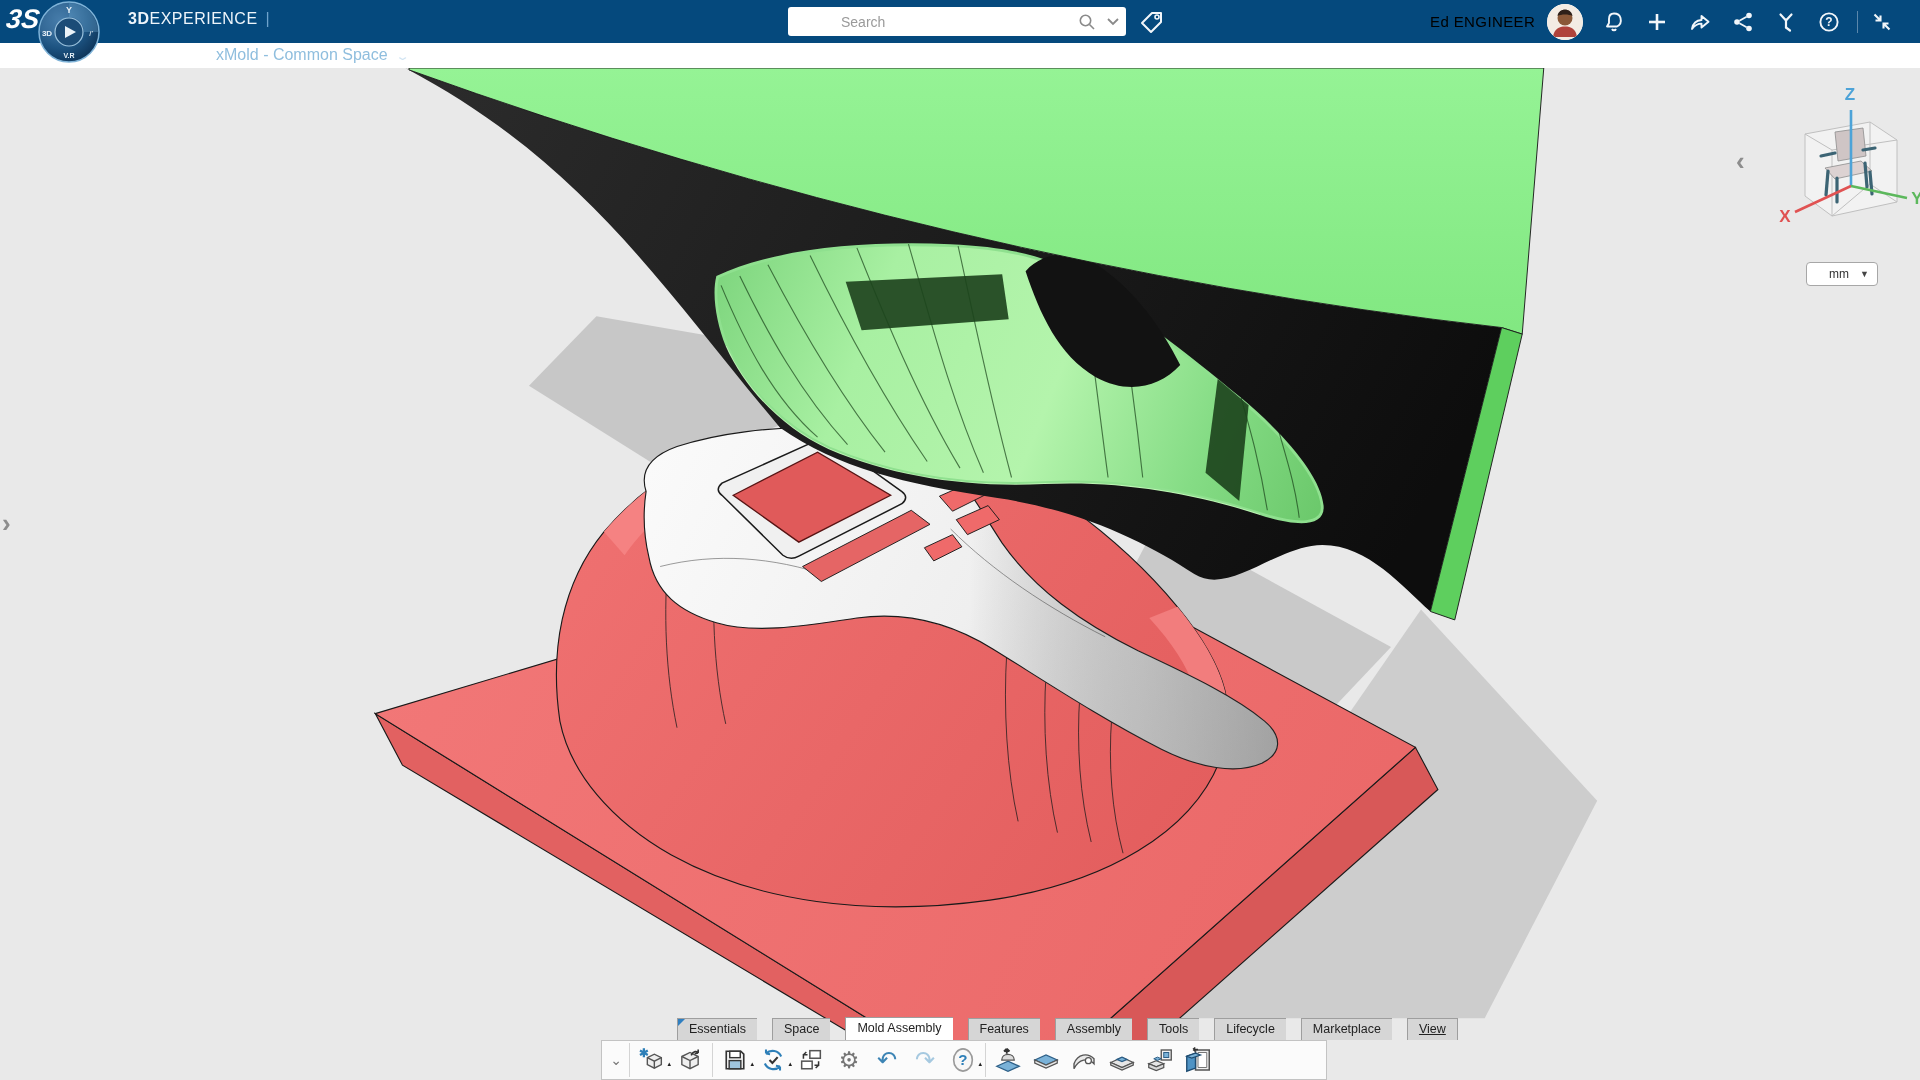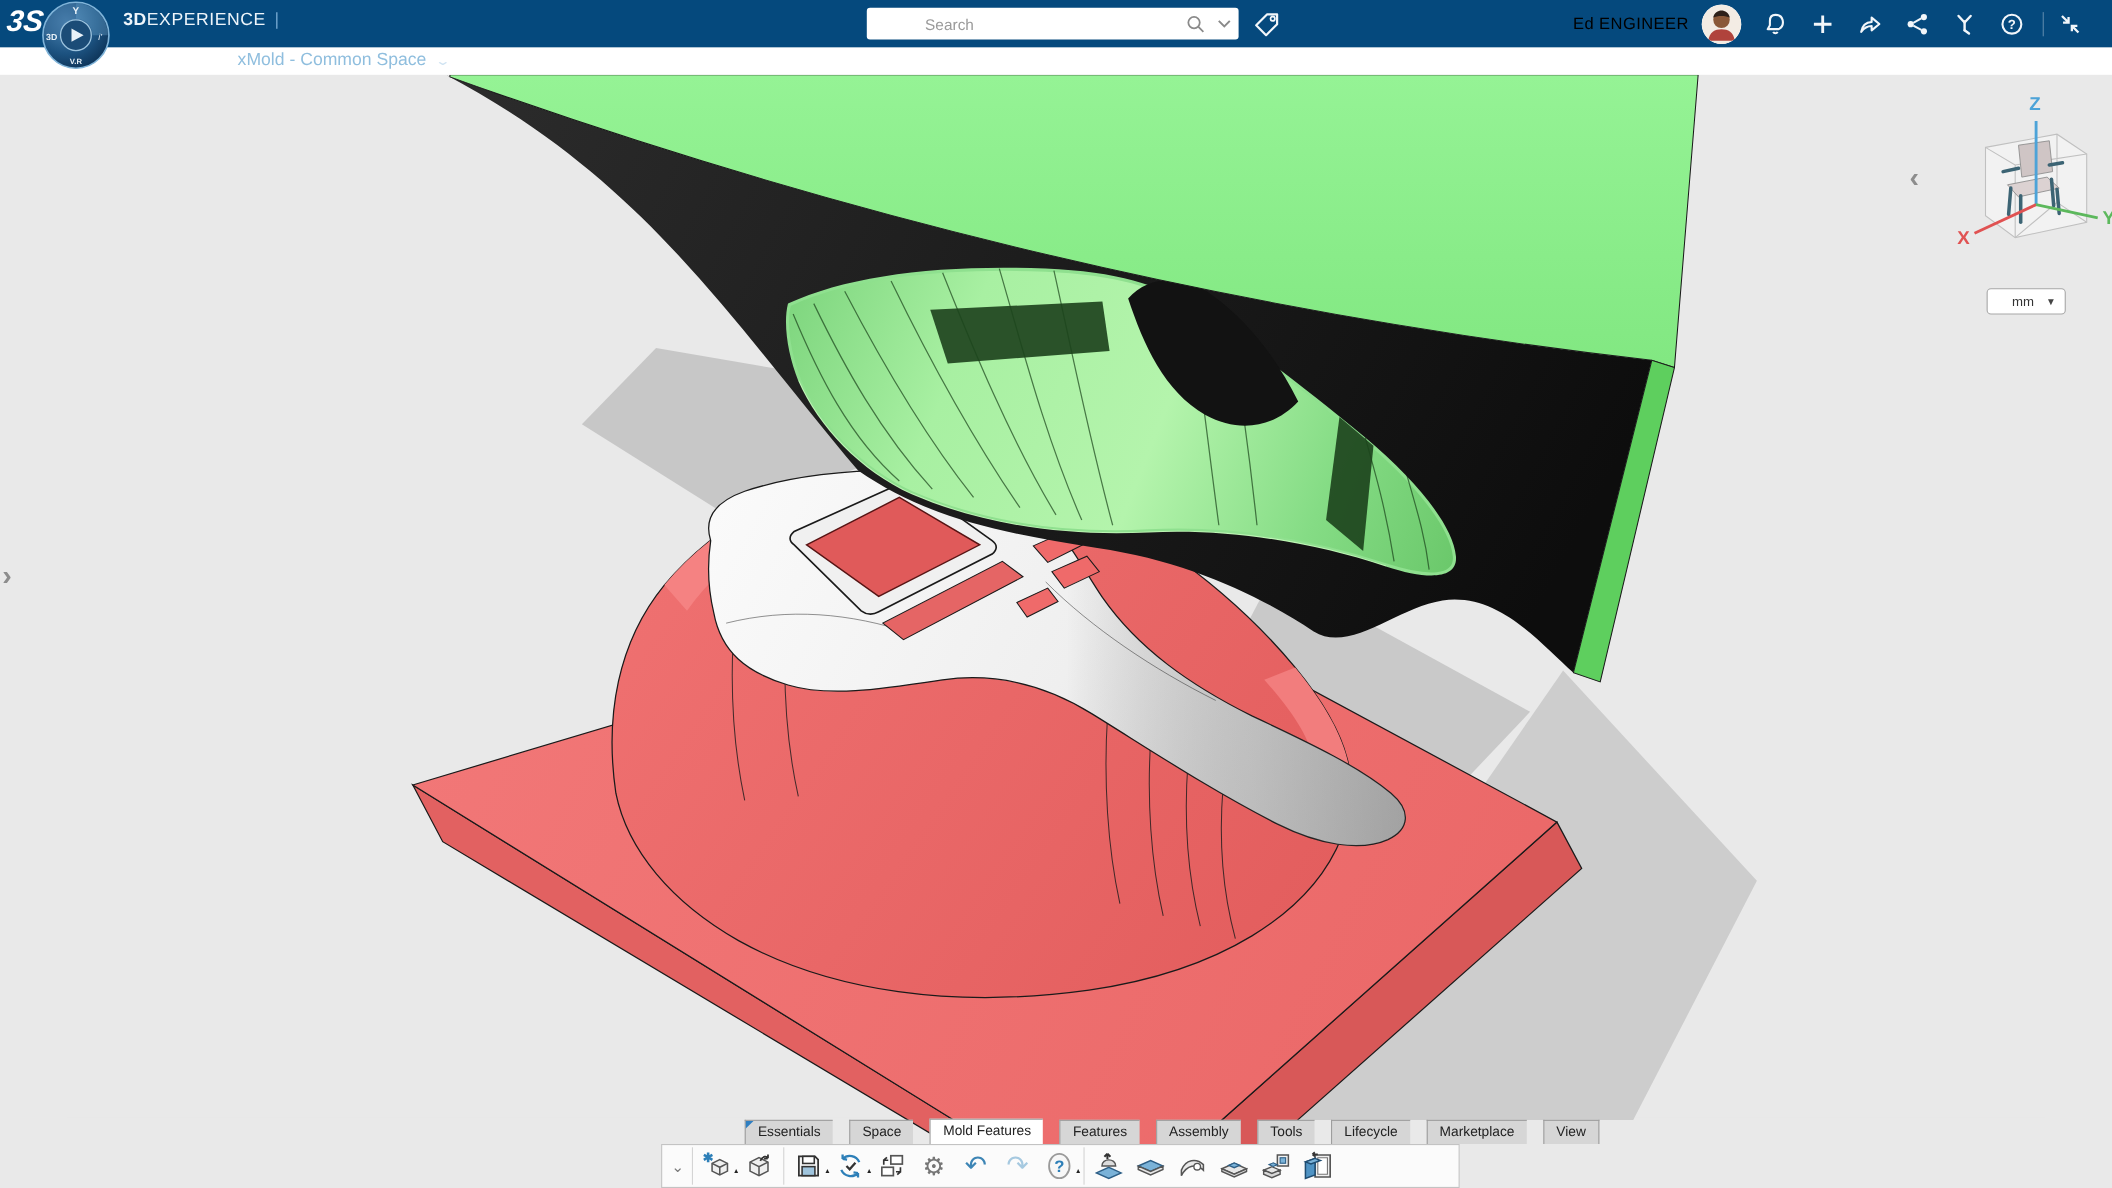--- a/index.html
+++ b/index.html
@@ -3,21 +3,21 @@
 <meta charset="utf-8">
 <style>
   * { margin:0; padding:0; box-sizing:border-box; }
   html,body { width:1920px; height:1080px; overflow:hidden; font-family:"Liberation Sans", sans-serif; background:#e9e9e9; }
 
   
   #topbar { position:absolute; left:0; top:0; width:1920px; height:43px; background:#05497d; z-index:30; display:flex; align-items:center; }
   #actionbar-spacer { position:absolute; left:0; top:43px; width:1920px; height:25px; background:#ffffff; z-index:5; }
   .ds-logo { position:absolute; left:6px; top:4px; width:34px; height:36px; color:#fff; font-size:27px; font-weight:bold; font-style:italic; transform:skewX(-8deg); z-index:32; }
   #compass-widget { position:absolute; left:38px; top:1px; width:62px; height:62px; z-index:35; cursor:pointer; }
-  .brand { position:absolute; left:112px; top:10px; font-size:16px; letter-spacing:.5px; color:#eef5fb; white-space:nowrap; z-index:31; }
+  .brand { position:absolute; left:128px; top:10px; font-size:16px; letter-spacing:.5px; color:#eef5fb; white-space:nowrap; z-index:31; }
   .brand b { font-weight:bold; }
   .brand .divider { color:#6fa3cc; margin:0 6px 0 8px; font-weight:300; }
   .workspace { position:absolute; left:216px; top:10px; font-size:16px; color:#8fbede; white-space:nowrap; z-index:31; cursor:pointer;margin-top:36px; }
   .workspace .chev { display:inline-block; margin-left:10px; font-size:11px; color:#cfe3f2; transform:scaleX(1.6); }
   #search-box { position:absolute; left:788px; top:7px; width:338px; height:29px; background:#fff; border-radius:3px; z-index:31; display:flex; align-items:center;padding-left:44px; }
   #search-input { flex:1; border:none; outline:none; font-size:14px; color:#444; padding:0 0 0 9px; font-family:"Liberation Sans",sans-serif; background:transparent; }
   #search-input::placeholder { color:#9a9a9a; }
   .sb-ico { width:26px; height:22px; flex:0 0 auto; display:flex; align-items:center; justify-content:center; cursor:pointer; }
   #tag-btn { position:absolute; left:1138px; top:8px; width:28px; height:28px; z-index:31; cursor:pointer; }
   #user-area { position:absolute; left:1430px; top:0; width:490px; height:43px; display:flex; align-items:center; z-index:31; }
@@ -31,21 +31,21 @@
   #scene { position:absolute; left:0; top:0; }
   .panel-chev { position:absolute; color:#8d8d8d; font-size:26px; font-weight:bold; cursor:pointer; z-index:10; user-select:none; }
   #navcube { position:absolute; left:1775px; top:14px; width:150px; height:156px; z-index:10; cursor:pointer; }
   #units-dd { position:absolute; left:1806px; top:194px; width:72px; height:24px; background:#fff; border:1px solid #a7a7a7; border-radius:4px; display:flex; align-items:center; z-index:10; cursor:pointer; }
   #units-dd .val { font-size:12px; color:#333; padding-left:22px; flex:1; }
   #units-dd .arr { font-size:9px; color:#444; padding-right:8px; }
 
   
   #tabbar { position:absolute; left:677px; top:950px; height:22px; display:flex; align-items:flex-end; z-index:20;gap:15px; }
   .tab { height:22px; line-height:21px; padding:0 11px; font-size:12.5px; color:#222; background:#d6d6d6; border:1px solid #9e9e9e; border-bottom:none; border-right:none; cursor:pointer; white-space:nowrap; position:relative; }
-  .tab:last-child { border-right:1px solid #9e9e9e; }
+  .tab:last-child { border-right:1px solid #9e9e9e;text-decoration:underline; }
   .tab.active { background:#fff; height:23px; z-index:21; }
   .tab.first::before { content:""; position:absolute; left:0; top:0; border-style:solid; border-width:7px 7px 0 0; border-color:#2f7fc1 transparent transparent transparent; }
 
   
   #toolbar { position:absolute; left:601px; top:972px; width:726px; height:40px; background:#fbfbfb; border:1px solid #c3c3c3; z-index:19; display:flex; align-items:center; padding:0 4px; }
   .tbarsep { width:1px; height:34px; background:#d4d4d4; margin:0 3px; flex:0 0 auto; }
   .tool { width:38px; height:36px; display:flex; align-items:center; justify-content:center; position:relative; cursor:pointer; flex:0 0 auto; border-radius:3px; }
   .tool .dd { position:absolute; right:0px; bottom:10px; font-size:7px; color:#222; }
   #tb-collapse { width:20px; height:36px; display:flex; align-items:center; justify-content:center; color:#777; font-size:14px; cursor:pointer; flex:0 0 auto; }
   .glyph-undo { font-size:24px; color:#3d85b5; line-height:1; }
@@ -315,21 +315,21 @@
   </div>
 
   <div id="units-dd">
     <span class="val">mm</span>
     <span class="arr">▼</span>
   </div>
 
   <div id="tabbar">
     <span class="tab first">Essentials</span>
     <span class="tab">Space</span>
-    <span class="tab active">Mold Features</span>
+    <span class="tab active">Mold Assembly</span>
     <span class="tab">Features</span>
     <span class="tab">Assembly</span>
     <span class="tab">Tools</span>
     <span class="tab">Lifecycle</span>
     <span class="tab">Marketplace</span>
     <span class="tab">View</span>
   </div>
 
   <div id="toolbar">
     <span id="tb-collapse">⌄</span>

